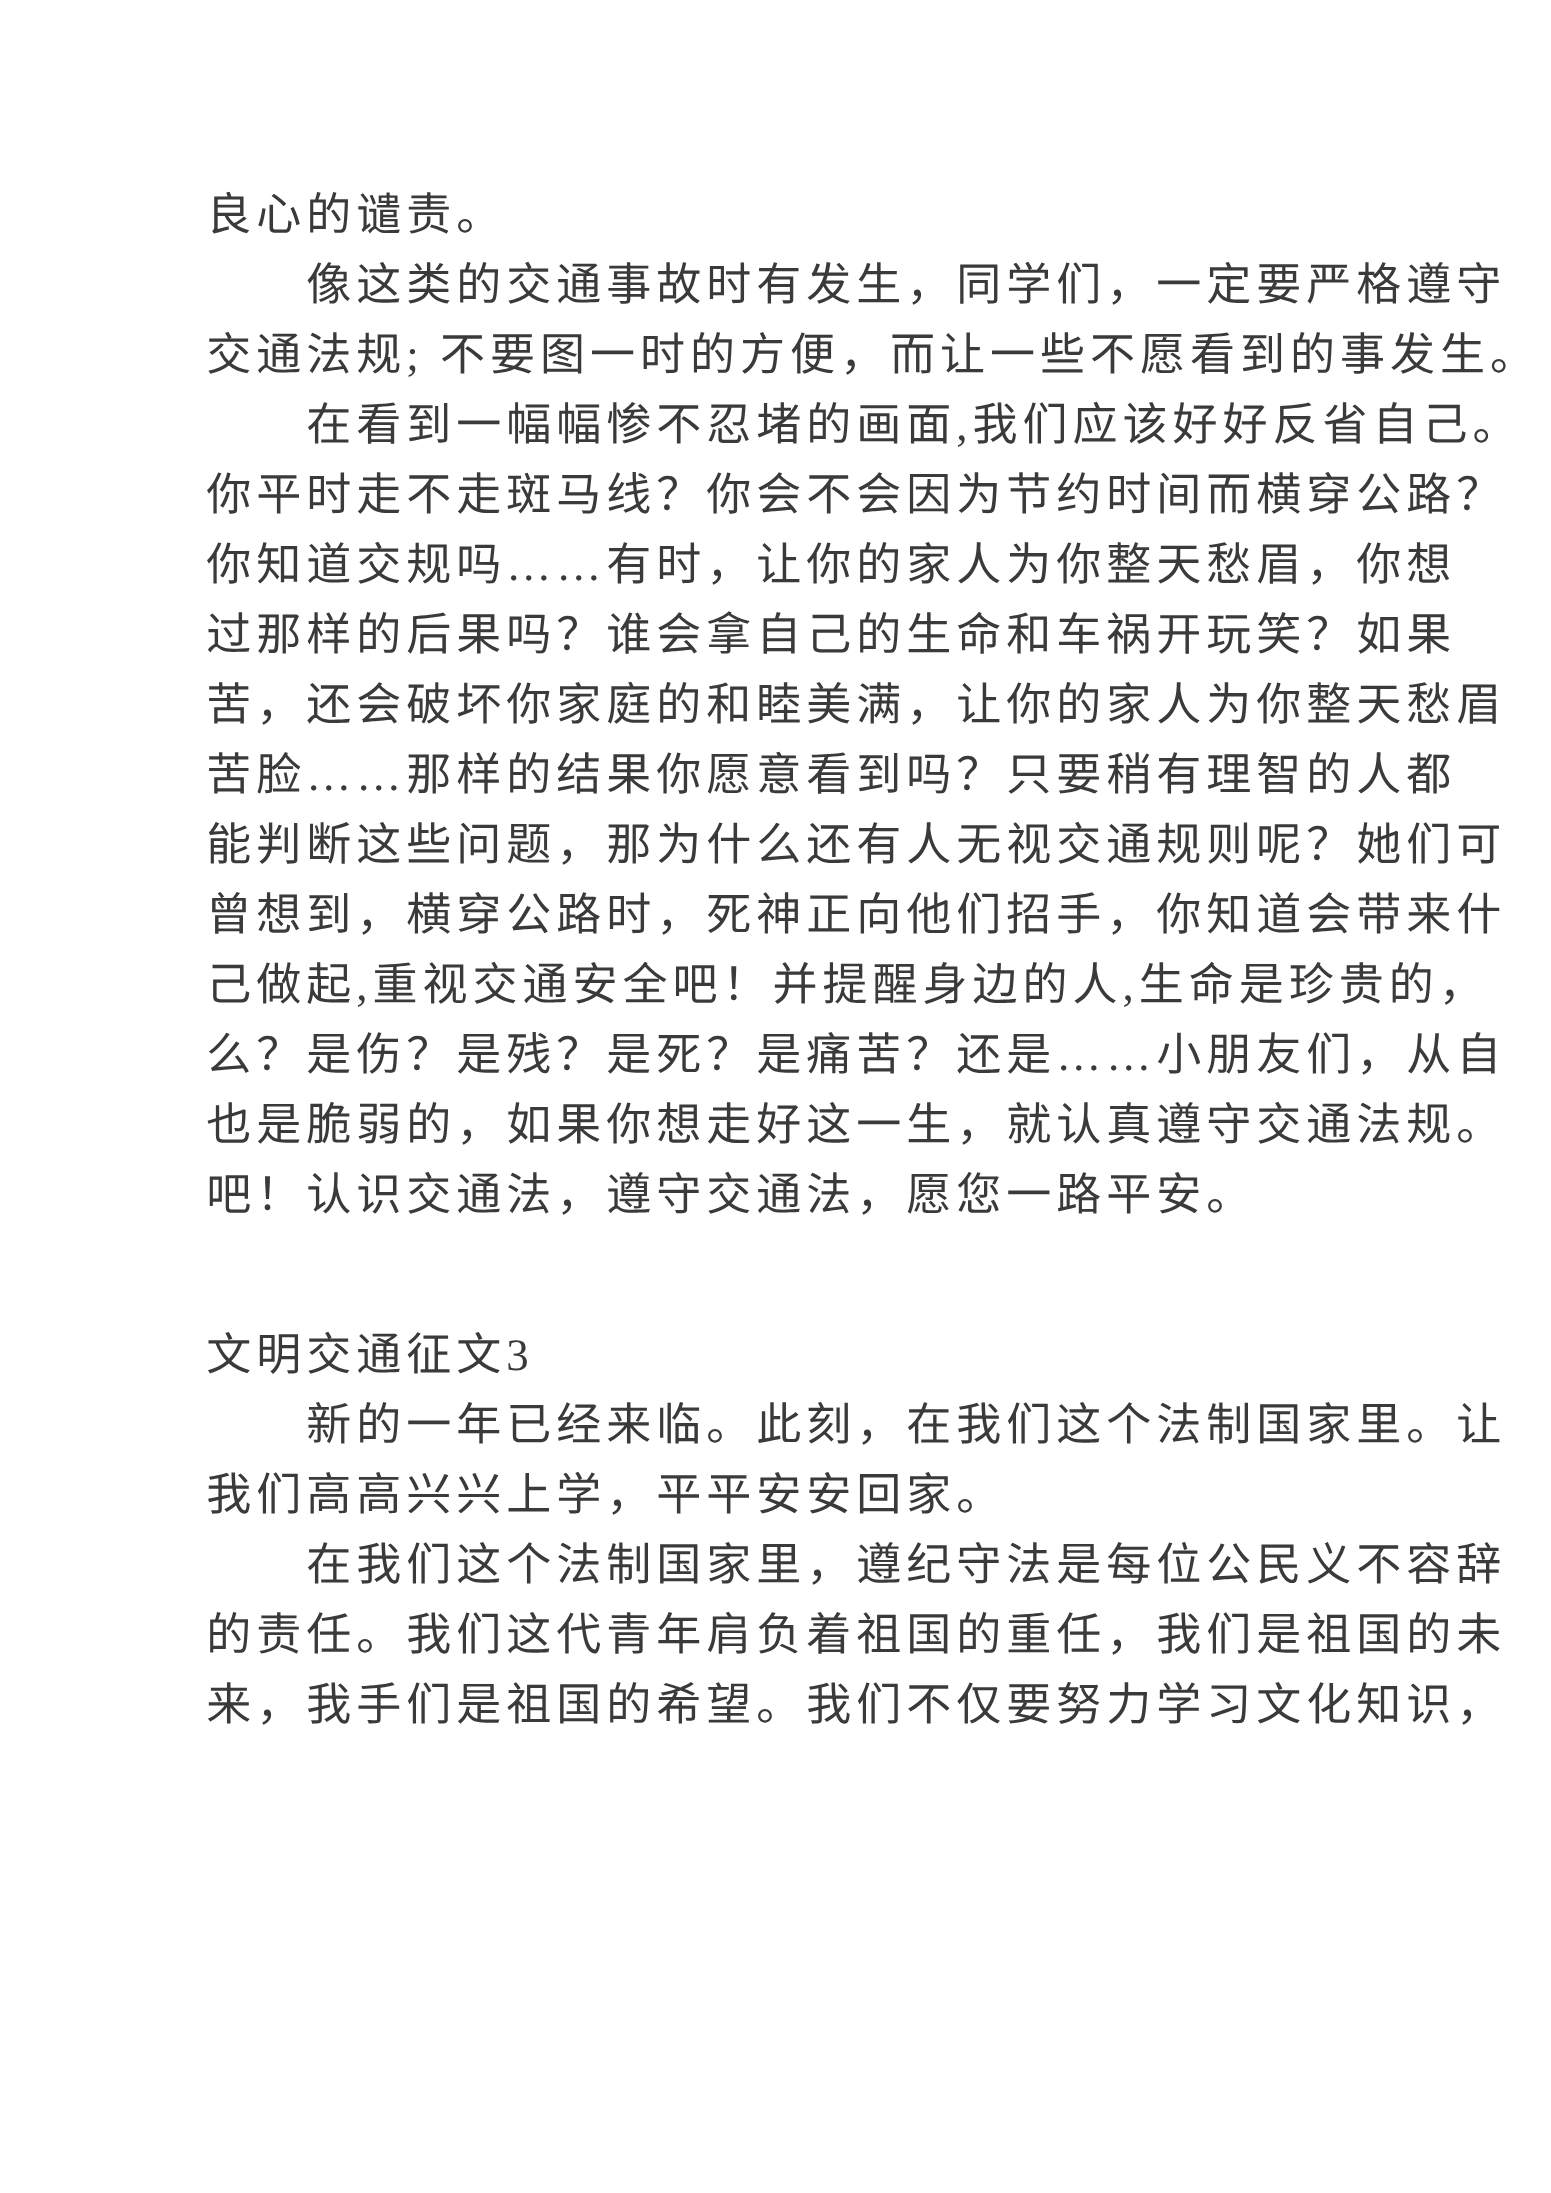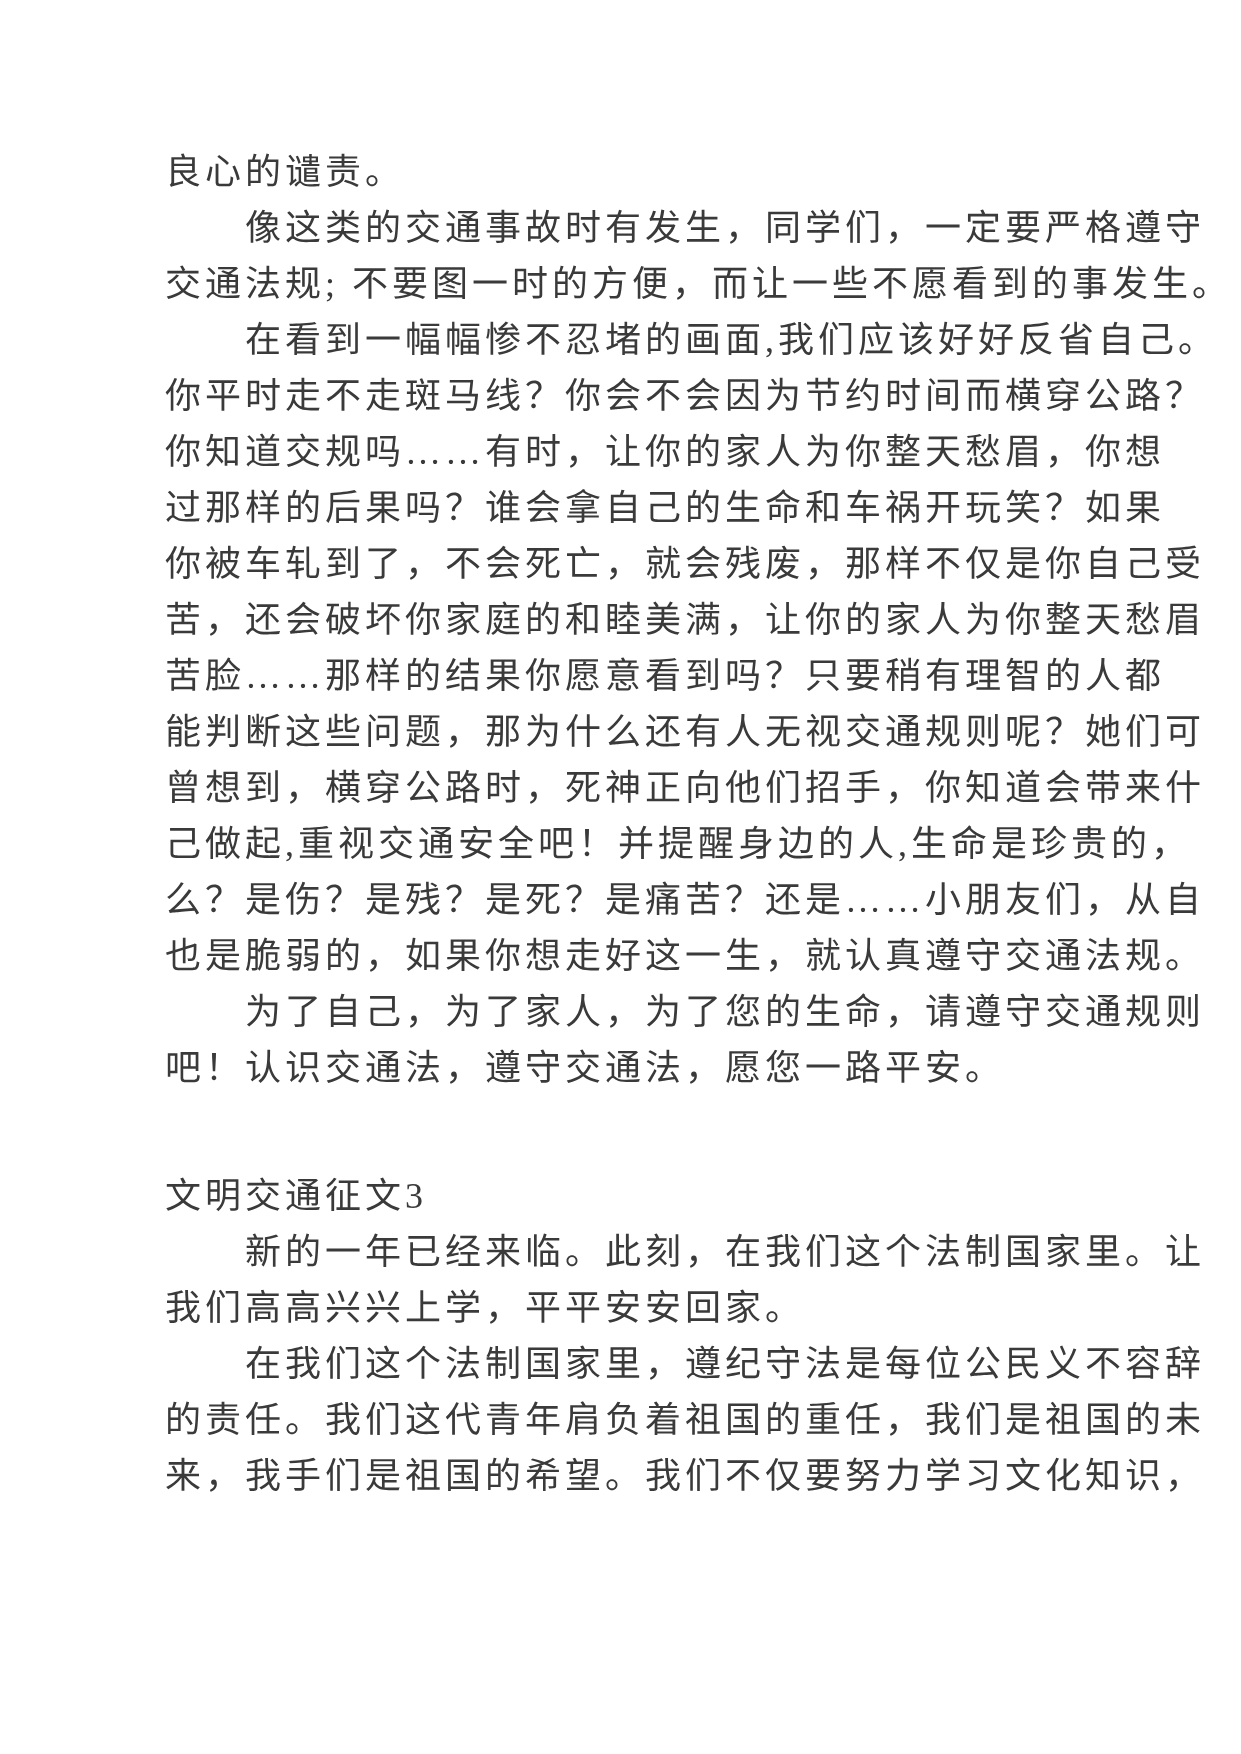--- a/index.html
+++ b/index.html
@@ -39,29 +39,27 @@
 <body>
 
 <div class="page">
   <div class="line">良心的谴责。</div>
   <div class="line indent">像这类的交通事故时有发生，同学们，一定要严格遵守</div>
   <div class="line">交通法规; 不要图一时的方便，而让一些不愿看到的事发生。</div>
   <div class="line indent">在看到一幅幅惨不忍堵的画面,我们应该好好反省自己。</div>
   <div class="line">你平时走不走斑马线？你会不会因为节约时间而横穿公路？</div>
   <div class="line">你知道交规吗……有时，让你的家人为你整天愁眉，你想</div>
   <div class="line">过那样的后果吗？谁会拿自己的生命和车祸开玩笑？如果</div>
-  <div class="line">你被车轧到了，不会死亡，就会残废，那样不仅是你自己受</div>
   <div class="line">苦，还会破坏你家庭的和睦美满，让你的家人为你整天愁眉</div>
   <div class="line">苦脸……那样的结果你愿意看到吗？只要稍有理智的人都</div>
   <div class="line">能判断这些问题，那为什么还有人无视交通规则呢？她们可</div>
   <div class="line">曾想到，横穿公路时，死神正向他们招手，你知道会带来什</div>
   <div class="line">己做起,重视交通安全吧！并提醒身边的人,生命是珍贵的，</div>
   <div class="line">么？是伤？是残？是死？是痛苦？还是……小朋友们，从自</div>
   <div class="line">也是脆弱的，如果你想走好这一生，就认真遵守交通法规。</div>
-  <div class="line indent">为了自己，为了家人，为了您的生命，请遵守交通规则</div>
   <div class="line">吧！认识交通法，遵守交通法，愿您一路平安。</div>
 
   <div class="line section-heading">文明交通征文3</div>
 
   <div class="line indent">新的一年已经来临。此刻，在我们这个法制国家里。让</div>
   <div class="line">我们高高兴兴上学，平平安安回家。</div>
   <div class="line indent">在我们这个法制国家里，遵纪守法是每位公民义不容辞</div>
   <div class="line">的责任。我们这代青年肩负着祖国的重任，我们是祖国的未</div>
   <div class="line">来，我手们是祖国的希望。我们不仅要努力学习文化知识，</div>
 </div>

